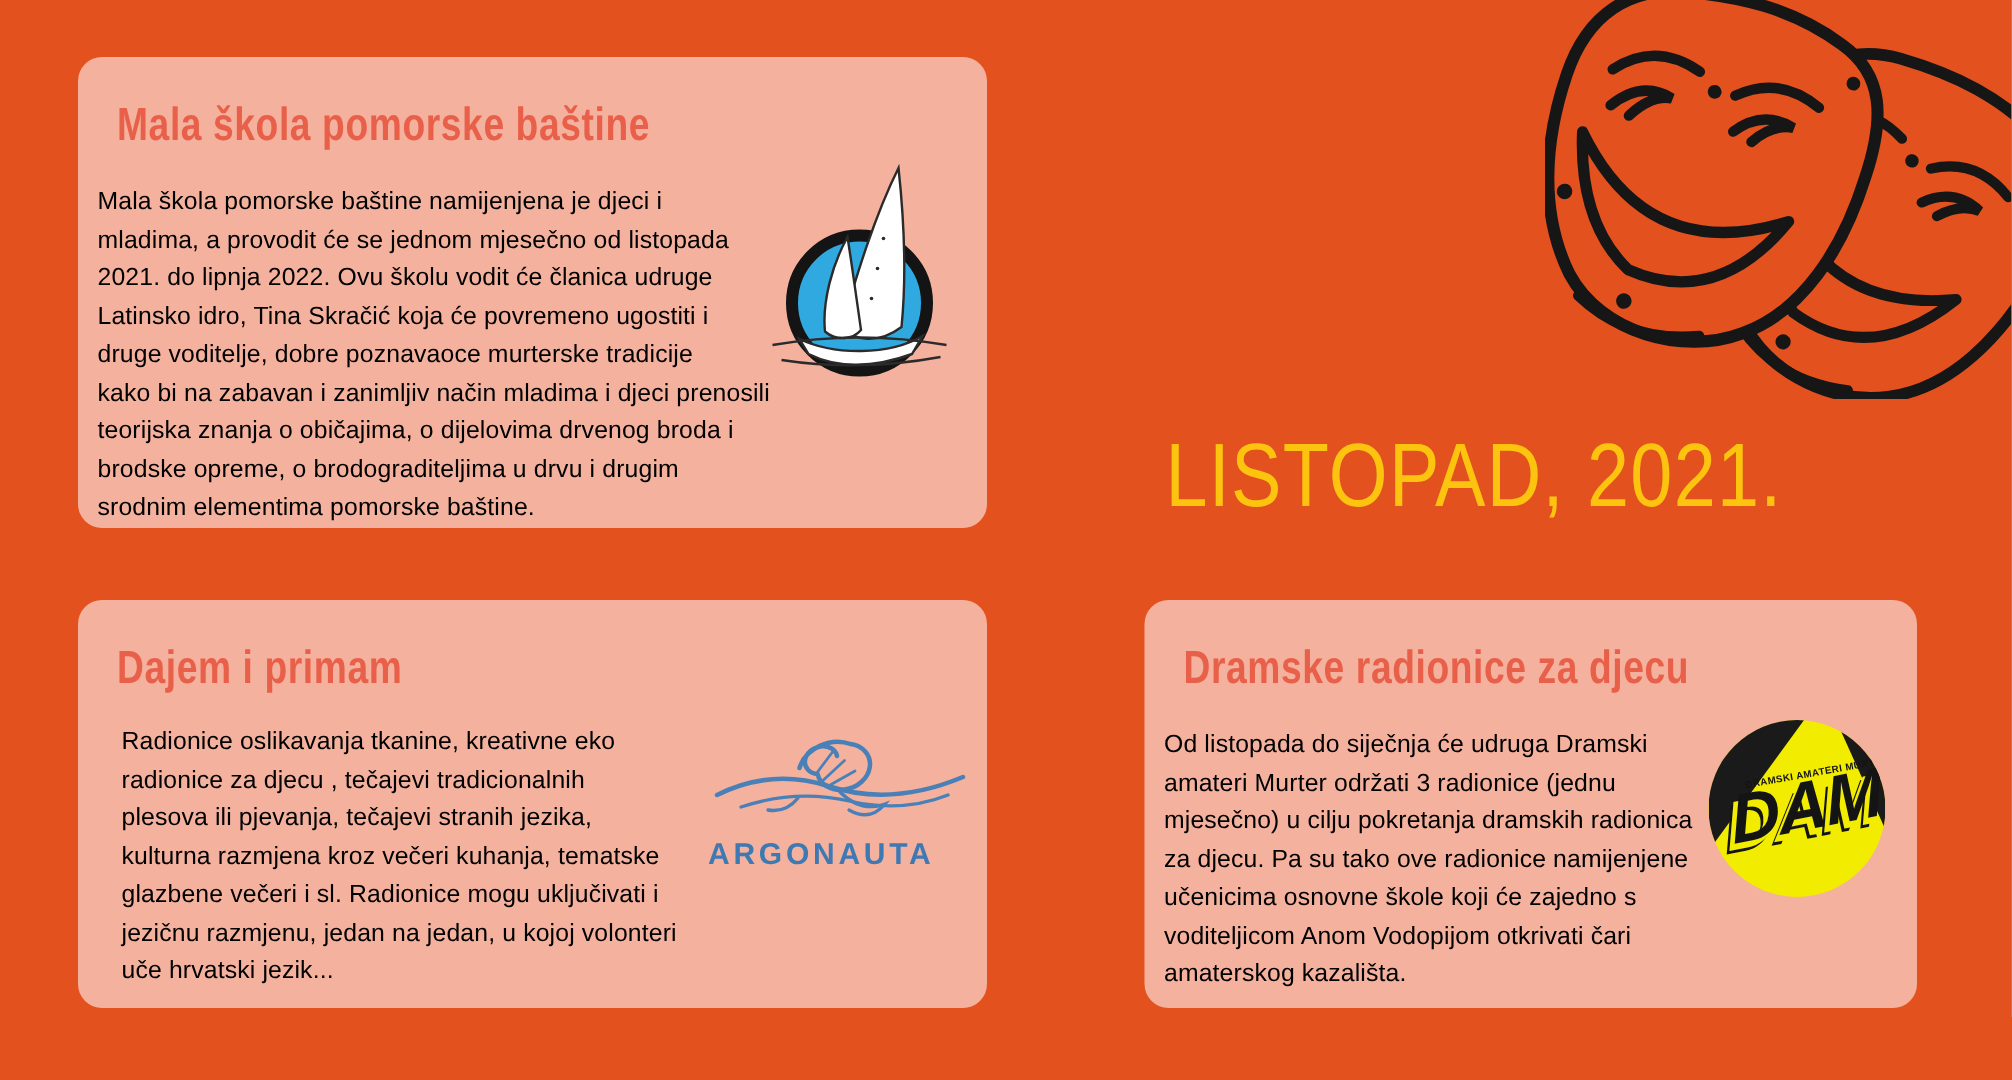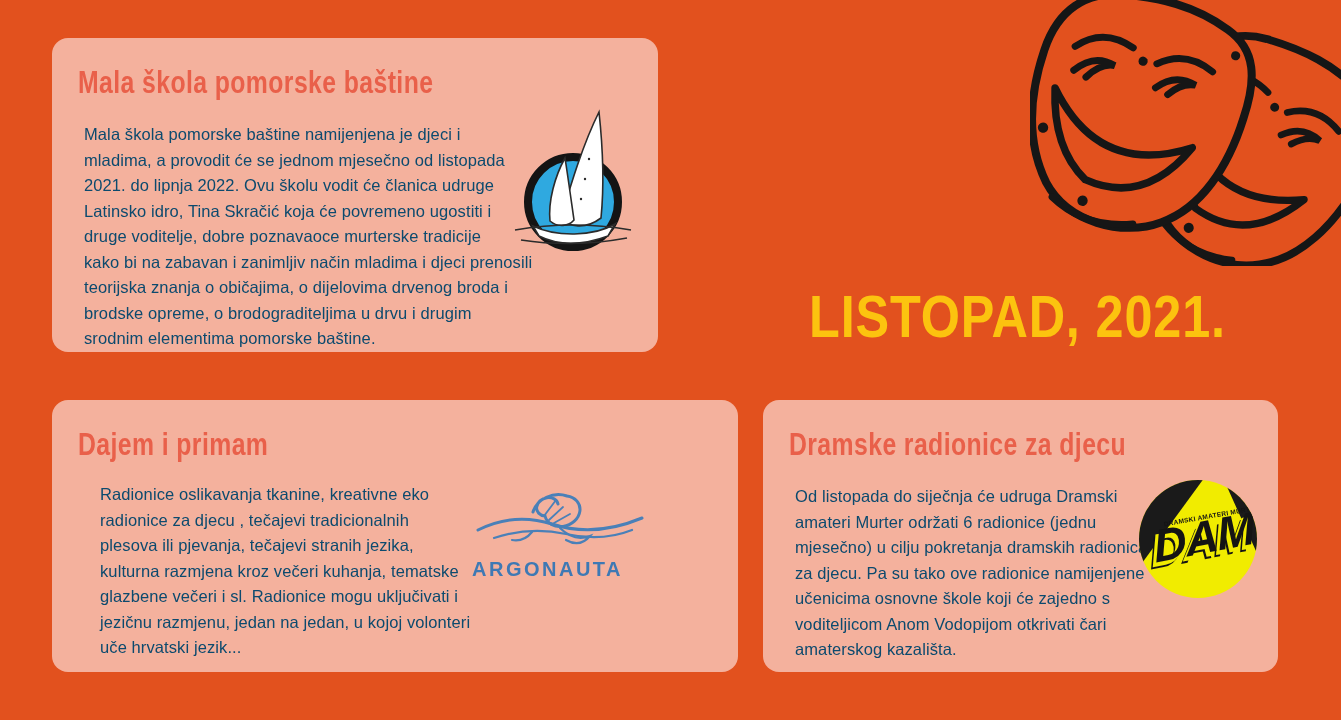--- a/index.html
+++ b/index.html
@@ -5,43 +5,43 @@
   html,body { margin:0; padding:0; background:#999; }
   .canvas {
     position:relative; width:1341px; height:720px;
     background:#E2511E; overflow:hidden;
     font-family:"Liberation Sans", sans-serif;
   }
   .card {
     position:absolute; background:#F4B19D; border-radius:16px;
   }
   #card1 { left:52px;  top:38px;  width:606px; height:314px; }
-  #card2 { left:52px;  top:400px; width:686px; height:272px; }
+  #card2 { left:52px;  top:400px; width:606px; height:272px; }
   #card3 { left:763px; top:400px; width:515px; height:272px; }
 
   .card-title {
     position:absolute; left:26px; top:28px;
     font-size:31px; font-weight:bold; color:#E9604A; line-height:1.1;
   }
   .condensed {
     display:inline-block; transform:scaleX(0.8);
     transform-origin:left center; white-space:nowrap; letter-spacing:0.5px;
   }
   .card-body {
-    position:absolute; left:32px;
-    font-size:16.5px; line-height:25.5px; color:#0c4a6e;
+    position:absolute; left:13px;
+    font-size:16.5px; line-height:25.5px; color:#000000;
     white-space:pre-line; letter-spacing:0.1px;
   }
   #card1 .card-body { top:84px; width:460px; }
   #card2 .card-body { top:82px; width:440px;margin-left:16px; }
   #card3 .card-body { top:84px; width:400px; }
 
   .month-title {
     position:absolute; left:777px; top:287px;
-    font-size:60px; font-weight:bold; color:#FCC30F; line-height:1;margin-left:32px;
+    font-size:60px; font-weight:normal; color:#FCC30F; line-height:1;
   }
   .month-title .condensed { transform:scaleX(0.84); letter-spacing:1px; }
 
   .masks-svg { position:absolute; top:0; right:0; }
 
   .logo-sail { position:absolute; left:459px; top:66px; }
 
   .logo-argo { position:absolute; left:420px; top:82px; width:186px; }
   .argo-text {
     margin-top:2px; font-size:20px; font-weight:bold;
@@ -146,21 +146,21 @@
       </svg>
       <div class="argo-text">ARGONAUTA</div>
     </div>
   </div>
 
   <div class="card" id="card3">
     <div class="card-title">
       <span class="condensed">Dramske radionice za djecu</span>
     </div>
     <div class="card-body">Od listopada do siječnja će udruga Dramski
-amateri Murter održati 6 radionice (jednu
+amateri Murter održati 3 radionice (jednu
 mjesečno) u cilju pokretanja dramskih radionica
 za djecu. Pa su tako ove radionice namijenjene
 učenicima osnovne škole koji će zajedno s
 voditeljicom Anom Vodopijom otkrivati čari
 amaterskog kazališta.</div>
     <div class="dam-circle">
       <div class="dam-wedge dam-wedge-left"></div>
       <div class="dam-wedge dam-wedge-right"></div>
       <div class="dam-small-text">DRAMSKI AMATERI MURTER</div>
       <div class="dam-text">DAM</div>

